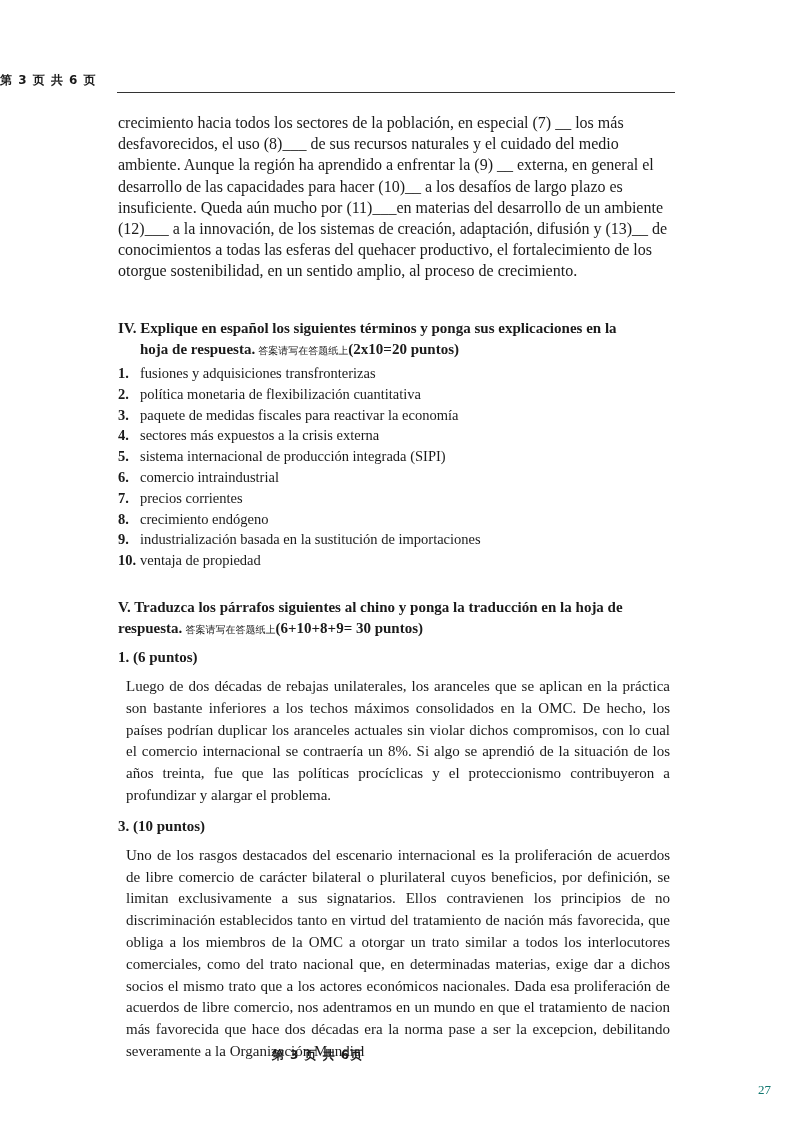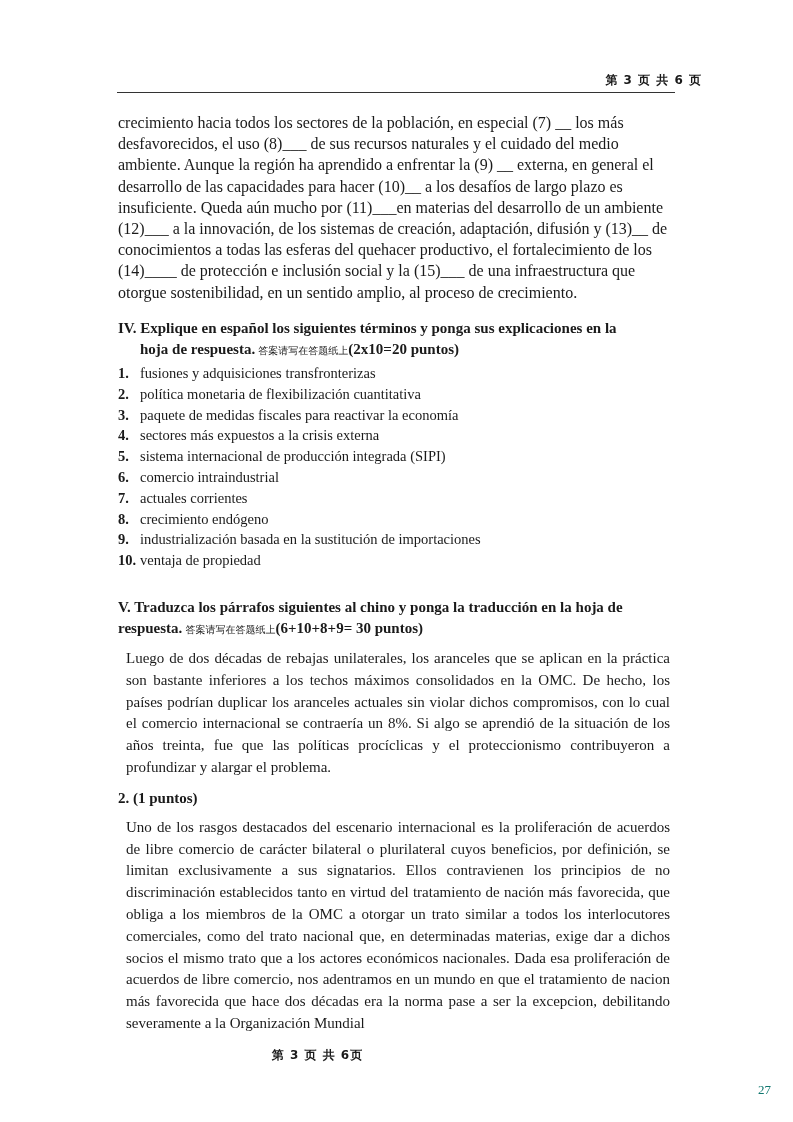--- a/index.html
+++ b/index.html
@@ -1,21 +1,21 @@
 <!DOCTYPE html>
 <html><head>
 <meta charset="utf-8">
 <style>
   html, body { margin: 0; padding: 0; }
   body {
     width: 793px; height: 1122px; background: #ffffff; position: relative; overflow: hidden;
     font-family: "Liberation Serif", "DejaVu Serif", serif; color: #1a1a1a;
   }
   .page-header {
-    position: absolute; left: 0; top: 72px; width: 702px; text-align: right;
+    position: absolute; left: 0; top: 72px; width: 702px; text-align: left;
     font-family: "DejaVu Sans", sans-serif; font-size: 12px; font-weight: bold; letter-spacing: 1px;
   }
   .header-rule {
     position: absolute; left: 117px; top: 92px; width: 558px; height: 0;
     border-top: 1.5px solid #333;
   }
   .content { position: absolute; left: 118px; width: 560px; }
   .p1 { top: 112px; font-size: 16px; line-height: 21.2px; }
   .p1 p { margin: 0; }
   .sec4 { top: 318px; font-size: 15px; }
@@ -43,21 +43,20 @@
 <div class="header-rule"></div>
 
 <div class="content p1">
   <p>crecimiento hacia todos los sectores de la población, en especial (7) __  los más</p>
   <p>desfavorecidos, el uso (8)___ de sus recursos naturales y el cuidado del medio</p>
   <p>ambiente. Aunque la región ha aprendido a enfrentar la (9) __ externa, en general el</p>
   <p>desarrollo de las capacidades para hacer (10)__ a los desafíos de largo plazo es</p>
   <p>insuficiente. Queda aún mucho por (11)___en materias del desarrollo de un ambiente</p>
   <p>(12)___ a la innovación, de los sistemas de creación, adaptación, difusión y (13)__ de</p>
   <p>conocimientos a todas las esferas del quehacer productivo, el fortalecimiento de los</p>
-  <p>(14)____ de protección e inclusión social y la (15)___ de una infraestructura que</p>
   <p>otorgue sostenibilidad, en un sentido amplio, al proceso de crecimiento.</p>
 </div>
 
 <div class="content sec4">
   <div class="sec-title">
     <span>IV. Explique en español los siguientes términos y ponga sus explicaciones en la</span>
     <span class="indent">
       <span>hoja de respuesta.</span><span class="cjk"> 答案请写在答题纸上</span><span>(2x10=20 puntos)</span>
     </span>
   </div>
@@ -81,21 +80,21 @@
     <li>
         <span class="num">5.</span>
         <span>sistema internacional de producción integrada (SIPI)</span>
       </li>
     <li>
         <span class="num">6.</span>
         <span>comercio intraindustrial</span>
       </li>
     <li>
         <span class="num">7.</span>
-        <span>actuales corrientes</span>
+        <span>precios corrientes</span>
       </li>
     <li>
         <span class="num">8.</span>
         <span>crecimiento endógeno</span>
       </li>
     <li>
         <span class="num">9.</span>
         <span>industrialización basada en la sustitución de importaciones</span>
       </li>
     <li>
@@ -103,19 +102,20 @@
         <span>ventaja de propiedad</span>
       </li>
   </ol>
 </div>
 
 <div class="content sec5">
   <div class="sec-title">
     <span>V.  Traduzca los párrafos siguientes al chino y ponga la traducción en la hoja de</span><br>
     <span>respuesta.</span><span class="cjk"> 答案请写在答题纸上</span><span>(6+10+8+9= 30 puntos)</span>
   </div>
+  <div class="sub">1. (6 puntos)</div>
   <p class="just">Luego de dos décadas de rebajas unilaterales, los aranceles que se aplican en la práctica son bastante inferiores a los techos máximos consolidados en la OMC. De hecho, los países podrían duplicar los aranceles actuales sin violar dichos compromisos, con lo cual el comercio internacional se contraería un 8%. Si algo se aprendió de la situación de los años treinta, fue que las políticas procíclicas y el proteccionismo contribuyeron a profundizar y alargar el problema.</p>
-  <div class="sub" style="margin-top:0">2. (1 puntos)</div>
+  <div class="sub" style="margin-top:0">3. (10 puntos)</div>
   <p class="just">Uno de los rasgos destacados del escenario internacional es la proliferación de acuerdos de libre comercio de carácter bilateral o plurilateral cuyos beneficios, por definición, se limitan exclusivamente a sus signatarios. Ellos contravienen los principios de no discriminación establecidos tanto en virtud del tratamiento de nación más favorecida, que obliga a los miembros de la OMC a otorgar un trato similar a todos los interlocutores comerciales, como del trato nacional que, en determinadas materias, exige dar a dichos socios el mismo trato que a los actores económicos nacionales. Dada esa proliferación de acuerdos de libre comercio, nos adentramos en un mundo en que el tratamiento de nacion más favorecida que hace dos décadas era la norma pase a ser la excepcion, debilitando severamente a la Organización Mundial</p>
 </div>
 
 <div class="footer">第 3 页 共 6页</div>
 <div class="page-num">27</div>
 
 </body></html>

